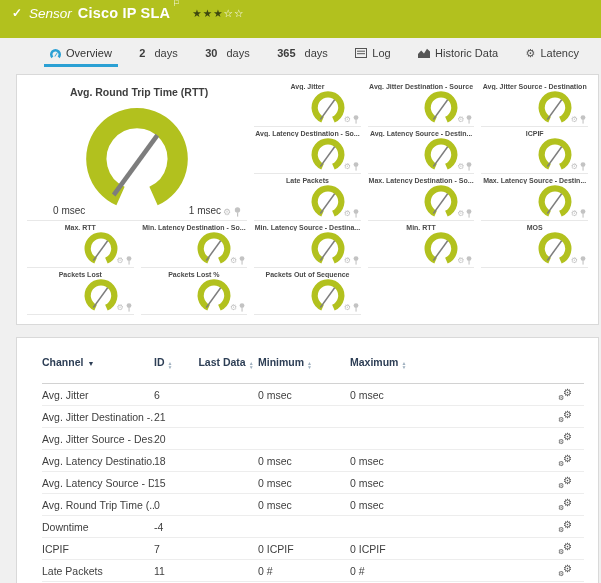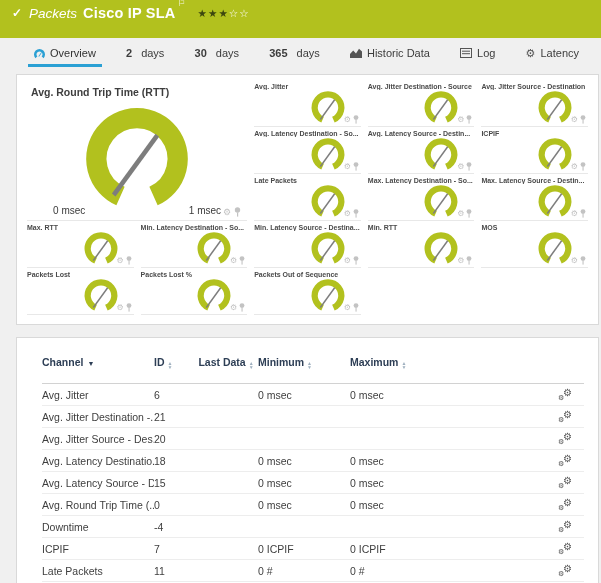--- a/index.html
+++ b/index.html
@@ -17,34 +17,34 @@
   .check-ic { font-size:12px; font-weight:bold; margin-right:7px; }
   .kind { font-style:italic; font-size:13.5px; margin-right:6px; }
   .sensor-title { font-weight:bold; font-size:14.5px; letter-spacing:.2px; }
   .flag-ic { font-size:9px; margin:-7px 0 0 2px; align-self:flex-start; }
   .stars { margin-left:12px; font-size:10.5px; letter-spacing:1px; line-height:1; }
   .stars .f { color:#3d470f; }
   .stars .e { color:#fff; }
   .ok-line { margin:2px 0 0 25px; font-size:9.5px; font-weight:bold; }
 
   
-  .tabs { height:30px; display:flex; justify-content:space-between; align-items:stretch; padding:0 14px 0 26px;text-align:right; }
+  .tabs { height:30px; display:flex; justify-content:space-between; align-items:stretch; padding:0 14px 0 42px;text-align:right; }
   .tab { position:relative; display:flex; align-items:center; gap:5px; padding:0 8px; font-size:11px; color:#3c3c3c; cursor:pointer; white-space:nowrap; }
   .tab b { font-weight:bold; }
   .tab .num-gap { margin-left:4px; }
   .tab.active { color:#333; }
   .tab.active::after { content:""; position:absolute; left:2px; right:2px; bottom:1px; height:3px; background:#2ba0d4; }
   .tab-ic { display:inline-flex; align-items:center; line-height:1; }
   .gear-glyph { font-size:11px; color:#555; line-height:1; }
 
   
   .panel { margin-left:16px; margin-right:2px; background:#fff; border:1px solid #d9d9d9; }
 
   
-  .gpanel { margin-top:6px; }
+  .gpanel { margin-top:6px;text-align:center; }
   .ggrid { display:grid; grid-template-columns:repeat(5,1fr); grid-auto-rows:47px; column-gap:7px; padding:5px 10px 9px 10px; }
   .gcell { position:relative; border-bottom:1px solid #e8e8e8; overflow:hidden; }
   .glabel { font-size:7px; font-weight:bold; color:#4a4a4a; padding-top:3px; white-space:nowrap; overflow:hidden; }
   .gsvg-s { position:absolute; right:13px; top:8px; width:40px; height:36px; }
   .gicons { position:absolute; right:2px; bottom:2px; display:flex; align-items:flex-end; gap:2px; color:#c3c3c3; line-height:1; }
   .gicons .gear-s { font-size:8px; color:#c3c3c3; }
 
   .bigcell { grid-column:1 / span 2; grid-row:1 / span 3; position:relative; border-bottom:1px solid #e8e8e8; }
   .bigtitle { font-size:10.5px; font-weight:bold; color:#3e3e3e; padding:6px 0 0 4px; }
   .bigg { display:block; margin:1px auto 0 auto; width:120px; height:110px; }
@@ -67,21 +67,21 @@
   .gear2 { position:relative; display:inline-block; width:13px; height:12px; }
   .gear2 .g1 { position:absolute; right:0; top:-1px; font-size:10px; color:#555; }
   .gear2 .g2 { position:absolute; left:-1px; bottom:-2px; font-size:7px; color:#555; }
 </style>
 </head>
 <body>
 
 <div class="hdr">
   <div class="hdr-line1">
     <span class="check-ic">✓</span>
-    <span class="kind">Packets</span>
+    <span class="kind">Sensor</span>
     <span class="sensor-title">Cisco IP SLA</span>
     <span class="flag-ic">⚐</span>
     <span class="stars"><span class="f">★★★</span><span class="e">☆☆</span></span>
   </div>
 </div>
 
 <div class="tabs">
   <div class="tab active">
     <span class="tab-ic">
       <svg width="11" height="11" viewBox="0 0 100 100">
@@ -99,34 +99,34 @@
     <b>30</b>
       <span class="num-gap">days</span>
   </div>
   <div class="tab">
     <b>365</b>
       <span class="num-gap">days</span>
   </div>
   <div class="tab">
     <span class="tab-ic">
       <svg width="12" height="10" viewBox="0 0 12 10">
-          <path d="M0 10 L0 6 L3.2 2.6 L6 5.4 L9 0.8 L12 3.6 L12 10 Z" fill="#555"></path>
-        </svg>
-    </span>
-    <span>Historic Data</span>
-  </div>
-  <div class="tab">
-    <span class="tab-ic">
-      <svg width="12" height="10" viewBox="0 0 12 10">
           <rect x="0.5" y="0.5" width="11" height="9" fill="none" stroke="#555" stroke-width="1"></rect>
           <line x1="2" y1="3.2" x2="10" y2="3.2" stroke="#555" stroke-width="1"></line>
           <line x1="2" y1="5.7" x2="10" y2="5.7" stroke="#555" stroke-width="1"></line>
         </svg>
     </span>
     <span>Log</span>
+  </div>
+  <div class="tab">
+    <span class="tab-ic">
+      <svg width="12" height="10" viewBox="0 0 12 10">
+          <path d="M0 10 L0 6 L3.2 2.6 L6 5.4 L9 0.8 L12 3.6 L12 10 Z" fill="#555"></path>
+        </svg>
+    </span>
+    <span>Historic Data</span>
   </div>
   <div class="tab">
     <span class="tab-ic gear-glyph">⚙</span>
     <span>Latency</span>
   </div>
 </div>
 
 <div class="panel gpanel">
   <div class="ggrid" id="ggrid">
     <div class="bigcell">

